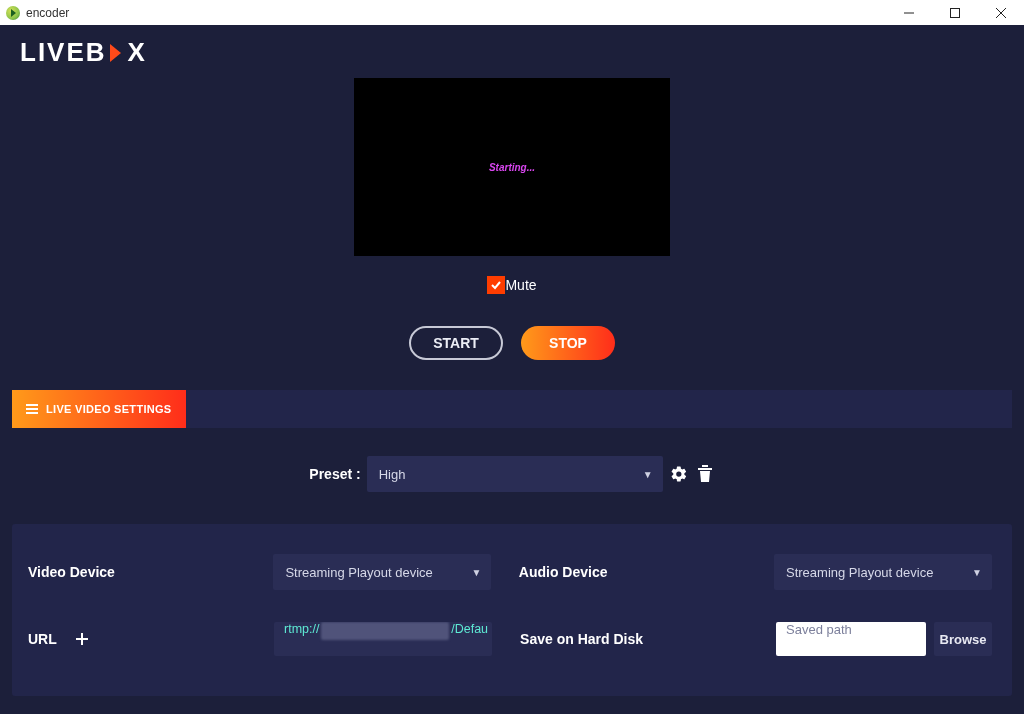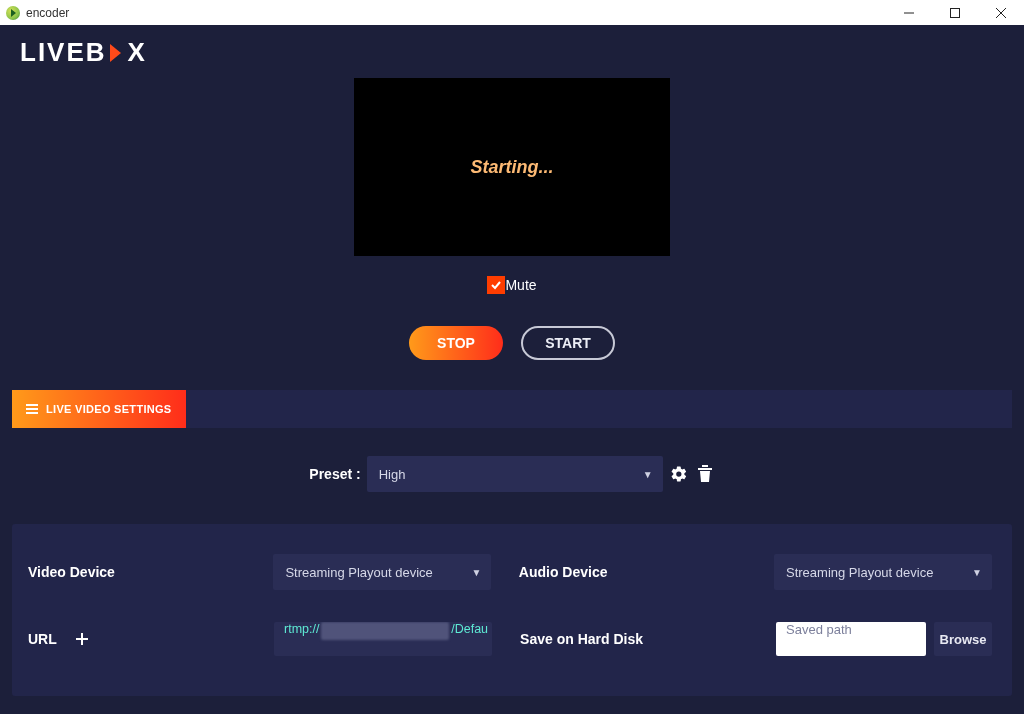--- a/index.html
+++ b/index.html
@@ -15,21 +15,21 @@
 
 .app { height: 689px; background: #1c1f3a; color: #fff; display: flex; flex-direction: column; }
 
 .brandbar { padding: 12px 20px 10px 20px; }
 .brand { display: flex; align-items: center; font-weight: 800; font-size: 26px; letter-spacing: 2px; }
 .brand .chev { display: inline-block; margin: 0 1px 0 2px; }
 .brand .chev svg { display: block; }
 
 .preview-wrap { display: flex; flex-direction: column; align-items: center; }
 .preview { width: 316px; height: 178px; background: #000; display: flex; align-items: center; justify-content: center; }
-.preview .status { font-size: 18px; font-weight: 700; font-style: italic; color: #fdba74; }
+.preview .status { font-size: 10px; font-weight: 700; font-style: italic; color: #d946ef; }
 
 .mute-row { margin-top: 20px; display: flex; align-items: center; }
 .checkbox { width: 18px; height: 18px; background: #ff3d00; display: flex; align-items: center; justify-content: center; }
 .checkbox svg { display: block; }
 .mute-label { font-size: 14px; }
 
 .ctrl-row { margin-top: 32px; display: flex; gap: 18px; }
 .btn-pill { width: 94px; height: 34px; border-radius: 17px; display: flex; align-items: center; justify-content: center; font-size: 14px; font-weight: 600; cursor: pointer; }
 .btn-start { border: 2px solid #c7c9d6; color: #eceef6; background: transparent; }
 .btn-stop { border: none; color: #fff; background: linear-gradient(90deg, #ff9a1a 0%, #ff2d1a 100%); }
@@ -117,22 +117,22 @@
     <div class="mute-row">
       <div class="checkbox">
         <svg width="12" height="12" viewBox="0 0 12 12">
             <polyline points="2,6 5,9 10,3" fill="none" stroke="#fff" stroke-width="2"></polyline>
           </svg>
       </div>
       <div class="mute-label">Mute</div>
     </div>
 
     <div class="ctrl-row">
+      <div class="btn-pill btn-start">START</div>
       <div class="btn-pill btn-stop">STOP</div>
-      <div class="btn-pill btn-start">START</div>
     </div>
   </div>
 
   <div class="tabbar-outer">
     <div class="tabbar">
       <div class="tab-active">
         <span>
           <svg width="12" height="10" viewBox="0 0 12 10">
             <rect x="0" y="0" width="12" height="2" fill="#fff"></rect>
             <rect x="0" y="4" width="12" height="2" fill="#fff"></rect>

